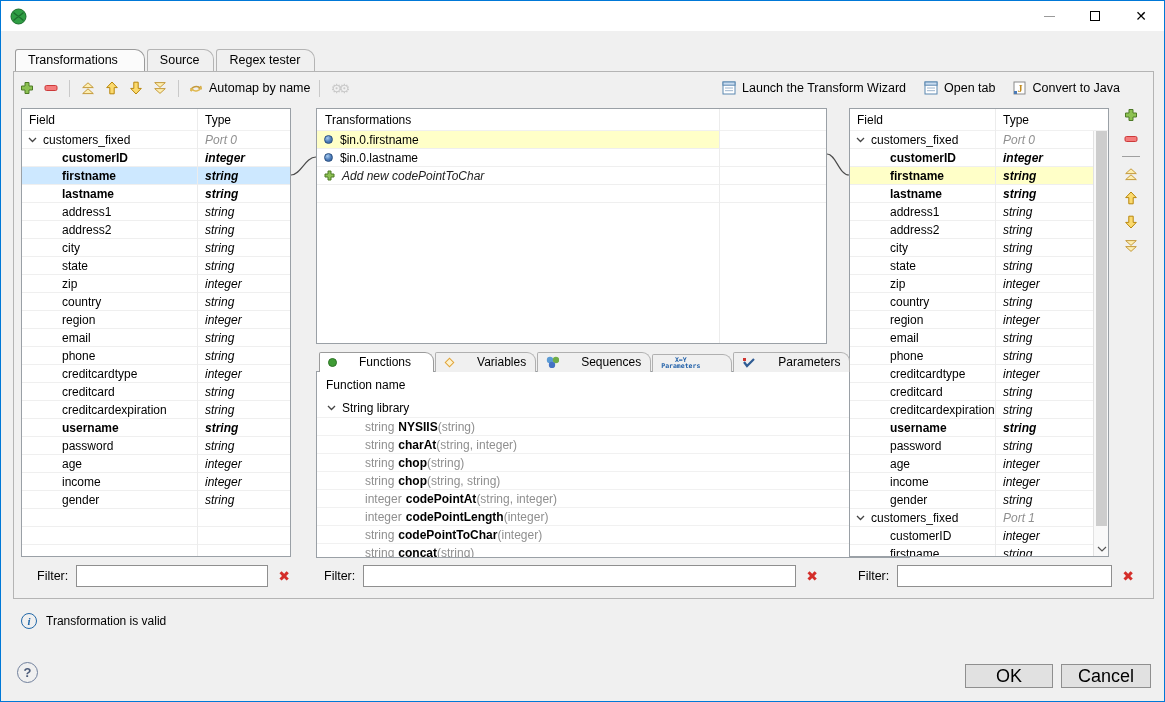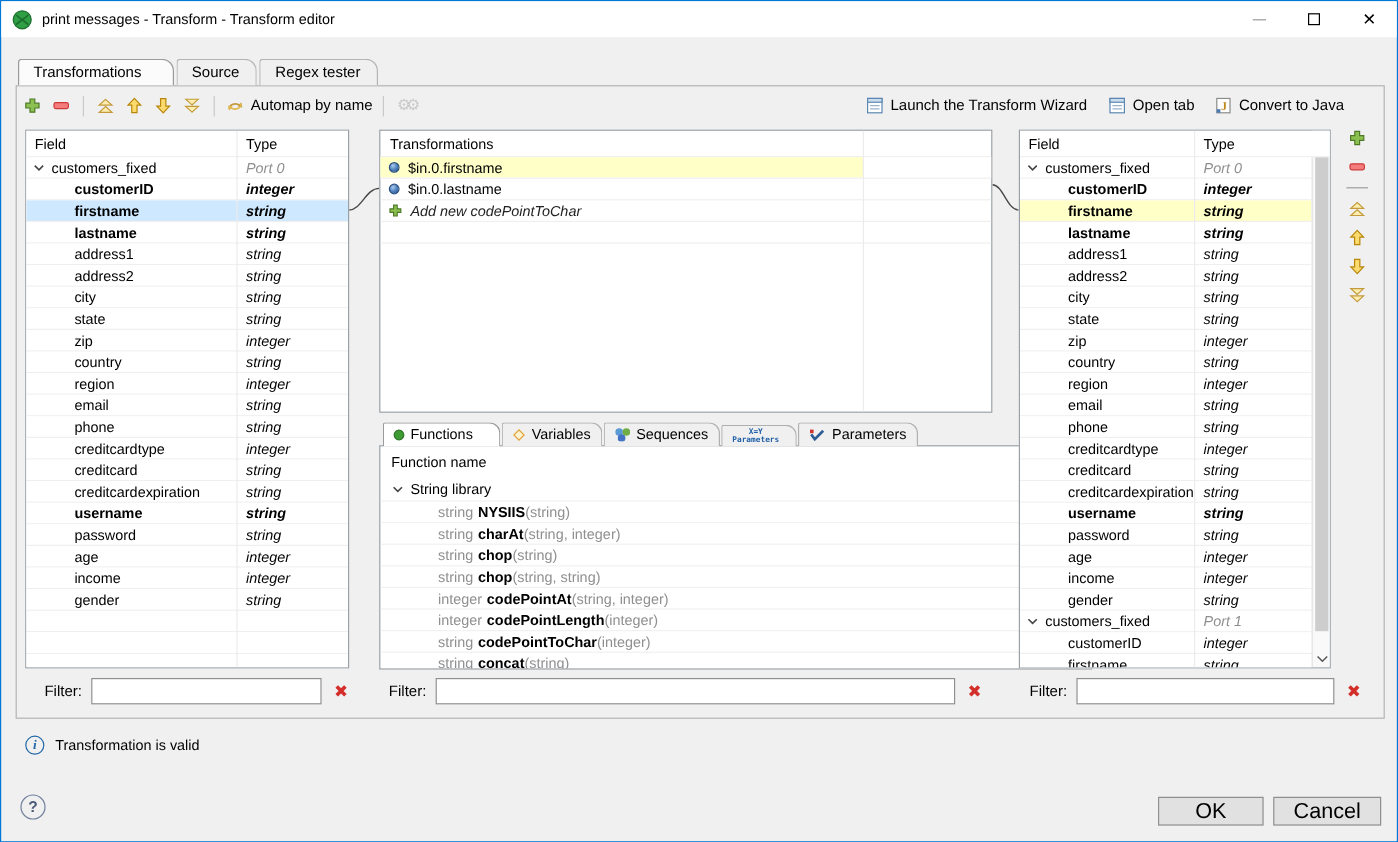--- a/index.html
+++ b/index.html
@@ -60,21 +60,21 @@
   #transform-panel .phead{height:22px;display:flex;align-items:center;padding-left:8px;border-bottom:1px solid #f0f0f0;}
   .titem{height:18px;display:flex;align-items:center;gap:7px;padding-left:7px;border-bottom:1px solid #efefef;position:relative;}
   .titem.hl{background:linear-gradient(to right,#ffffc8 0 402px,#fff 402px);}
   .tp-colline{position:absolute;top:0;bottom:0;left:402px;width:1px;background:#ececec;pointer-events:none;}
   .dot{width:9px;height:9px;border-radius:50%;background:radial-gradient(circle at 35% 30%,#a8ccf0,#4a7ab8 55%,#2f5c94);border:1px solid #2a4f80;flex:0 0 auto;}
   .add-row{font-style:italic;color:#222;}
   .filler-row{height:18px;border-bottom:1px solid #efefef;}
 
   
   #functions-tabs{position:absolute;left:318px;top:349px;height:22px;display:flex;align-items:flex-end;z-index:4;}
-  .ftab{display:flex;align-items:center;gap:5px;padding:2px 9px 3px 8px;font-size:12px;border:1px solid #b0b0b0;border-bottom:none;
+  .ftab{display:flex;align-items:center;gap:22px;padding:2px 9px 3px 8px;font-size:12px;border:1px solid #b0b0b0;border-bottom:none;
         border-radius:2px 9px 0 0;background:#f0f0f0;margin-right:1px;}
   .ftab.active{background:#fff;border-color:#9b9b9b;padding-right:22px;}
   #functions-box{position:absolute;left:315px;top:370px;width:594px;height:187px;background:#fff;border:1px solid #9aa0a6;overflow:hidden;}
   .fn-head{height:26px;display:flex;align-items:center;padding-left:9px;}
   .fn-lib{height:19px;display:flex;align-items:center;gap:6px;padding-left:10px;}
   .fn-row{height:18px;display:flex;align-items:center;padding-left:48px;border-top:1px solid #f1f1f1;white-space:nowrap;}
   .fn-ret,.fn-params{color:#8f8f8f;}
   .fn-name{font-weight:700;margin:0 0 0 4px;}
   .fn-rows-area{position:absolute;left:0;right:15px;top:0;bottom:0;overflow:hidden;}
 
@@ -128,21 +128,20 @@
 
 <div class="window">
 
   <div class="titlebar">
     <span class="app-icon">
       <svg width="17" height="17" viewBox="0 0 17 17">
         <circle cx="8.5" cy="8.5" r="7.5" fill="#2f9e44" stroke="#1b6e2d"></circle>
         <path d="M3.5 4.5 C6.5 7.5,10.5 9.5,13.5 12.5 M13.5 4.5 C10.5 7.5,6.5 9.5,3.5 12.5" stroke="#1b6e2d" stroke-width="1.4" fill="none"></path>
       </svg>
     </span>
-    <span class="title-text">print messages - Transform - Transform editor</span>
     <div class="win-controls">
       <div class="win-btn">
           <span class="glyph-min"></span>
         </div>
       <div class="win-btn">
           <span class="glyph-max"></span>
         </div>
       <div class="win-btn">
           <span class="glyph-close">✕</span>
         </div>

